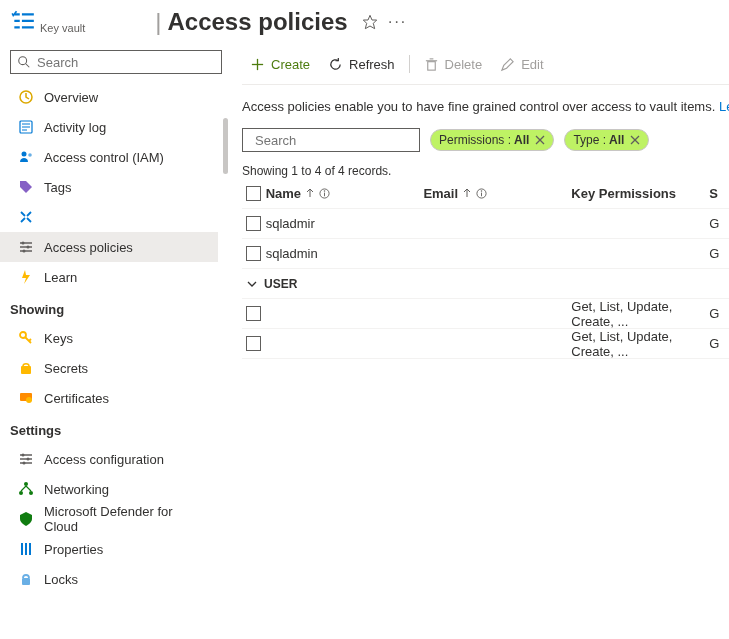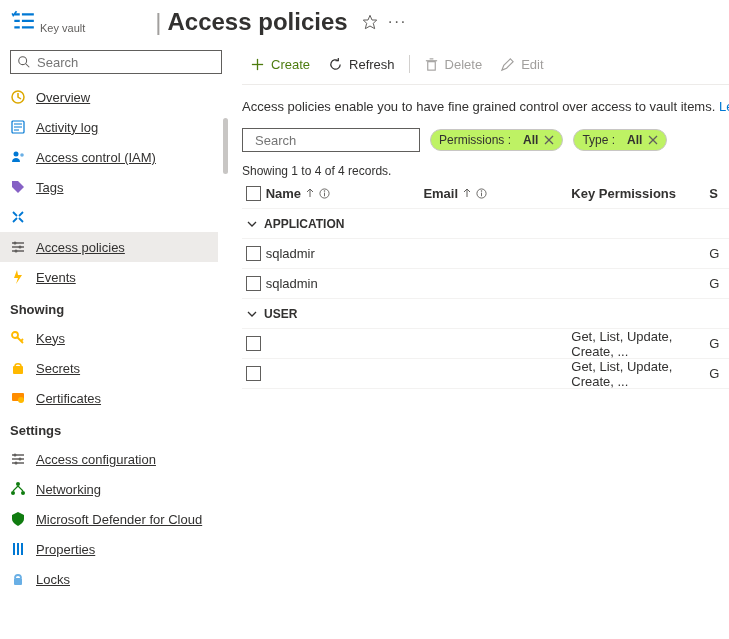--- a/index.html
+++ b/index.html
@@ -16,21 +16,21 @@
 
   .body { display: flex; flex: 1; min-height: 0; }
 
   .sidebar { width: 218px; flex-shrink: 0; border-right: none; padding-right: 0; }
   .side-search-row { display: flex; align-items: center; padding: 6px 8px 8px 10px; }
   .side-search { flex: 1; display: flex; align-items: center; border: 1px solid #605e5c; height: 24px; padding: 0 6px; background: #fff; }
   .side-search svg { width: 14px; height: 14px; color: #605e5c; margin-right: 4px; }
   .side-search input { border: none; outline: none; font-size: 13px; flex: 1; background: transparent; }
   .collapse-chevron { width: 14px; height: 14px; color: #605e5c; margin-left: 8px; cursor: pointer; }
 
-  .nav-item { display: flex; align-items: center; height: 30px; padding: 0 10px; cursor: pointer; text-decoration: underline; }
+  .nav-item { display: flex; align-items: center; height: 30px; padding: 0 18px; cursor: pointer; }
   .nav-item.active { background: #edebe9; }
   .nav-item .ni-icon { width: 16px; height: 16px; margin-right: 10px; flex-shrink: 0; display: flex; align-items: center; justify-content: center; }
   .nav-item .ni-label { font-size: 13px; }
   .nav-section { font-weight: 600; font-size: 13px; padding: 10px 10px 6px 10px; }
 
   .scroll-thumb { position: absolute; left: 223px; top: 118px; width: 5px; height: 56px; background: #c8c6c4; border-radius: 3px; }
 
   .main { flex: 1; padding: 0 0 0 24px; position: relative; overflow: hidden; }
 
   .cmdbar { display: flex; align-items: center; height: 40px; gap: 2px; }
@@ -42,21 +42,21 @@
   .hr { border-bottom: 1px solid #edebe9; margin: 0 0 14px 0; }
 
   .desc { font-size: 13px; color: #323130; margin-bottom: 14px; white-space: nowrap; }
   .desc a { color: #0078d4; text-decoration: none; }
 
   .filter-row { display: flex; align-items: center; gap: 10px; margin-bottom: 12px; }
   .filter-search { display: flex; align-items: center; border: 1px solid #605e5c; height: 24px; width: 178px; padding: 0 6px; }
   .filter-search svg { width: 14px; height: 14px; color: #605e5c; margin-right: 4px; }
   .filter-search input { border: none; outline: none; font-size: 13px; flex: 1; background: transparent; }
   .pill { display: flex; align-items: center; border: 1px solid #c8c6c4; background: #bef264; border-radius: 12px; height: 22px; padding: 0 8px; font-size: 12px; cursor: pointer; }
-  .pill .bold { font-weight: 600; margin-left: 12px; }
+  .pill .bold { font-weight: 600; margin-left: 3px; }
   .pill svg { width: 10px; height: 10px; margin-left: 6px; color: #605e5c; }
 
   .records-text { font-size: 12px; color: #323130; }
 
   .table { width: 100%; }
   .thead-row { display: flex; align-items: center; height: 30px; border-bottom: none; font-size: 13px; font-weight: 600; }
   .col-chk { width: 24px; display: flex; align-items: center; justify-content: center; }
   .col-name { width: 160px; display: flex; align-items: center; gap: 4px; }
   .col-email { width: 150px; display: flex; align-items: center; gap: 4px; }
   .col-keyperm { width: 140px; }
@@ -172,21 +172,21 @@
             </svg>
           </span>
         <span class="ni-label">Access policies</span>
       </div>
       <div class="nav-item">
         <span class="ni-icon">
             <svg viewBox="0 0 16 16">
               <path d="M7 1 L4 9 L8 9 L6 15 L12 6 L8 6 Z" fill="#ffb900"></path>
             </svg>
           </span>
-        <span class="ni-label">Events</span>
+        <span class="ni-label">Learn</span>
       </div>
 
       <div class="nav-section">Showing</div>
       <div class="nav-item">
         <span class="ni-icon">
             <svg viewBox="0 0 16 16">
               <circle cx="5" cy="5" r="3" fill="none" stroke="#ffb900" stroke-width="1.8"></circle>
               <line x1="7" y1="7" x2="13" y2="13" stroke="#ffb900" stroke-width="1.8"></line>
               <line x1="11" y1="11" x2="13" y2="9" stroke="#ffb900" stroke-width="1.8"></line>
             </svg>
@@ -360,26 +360,20 @@
                 <circle cx="6" cy="6" r="5" fill="none" stroke="currentColor"></circle>
                 <line x1="6" y1="5" x2="6" y2="9" stroke="currentColor"></line>
                 <circle cx="6" cy="3.2" r="0.8" fill="currentColor"></circle>
               </svg>
           </div>
           <div class="col-keyperm"><span>Key Permissions</span></div>
           <div class="col-s"><span>S</span></div>
         </div>
 
         <div class="tbody-wrap" id="tbody">
-            <div class="group-row">
-              <svg viewBox="0 0 12 12">
-                <path d="M2 4 L6 8 L10 4" fill="none" stroke="#323130" stroke-width="1.3"></path>
-              </svg>
-              <span>APPLICATION</span>
-            </div>
             <div class="data-row">
               <div class="col-chk">
                 <div class="chk"></div>
               </div>
               <div class="col-name">sqladmir</div>
               <div class="col-email"></div>
               <div class="col-keyperm"></div>
               <div class="col-s">G</div>
             </div>
             <div class="data-row">

